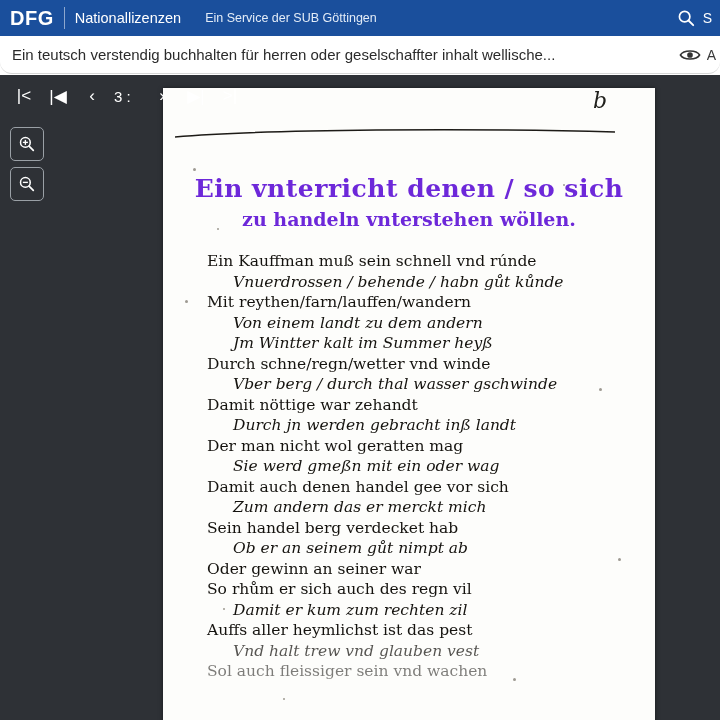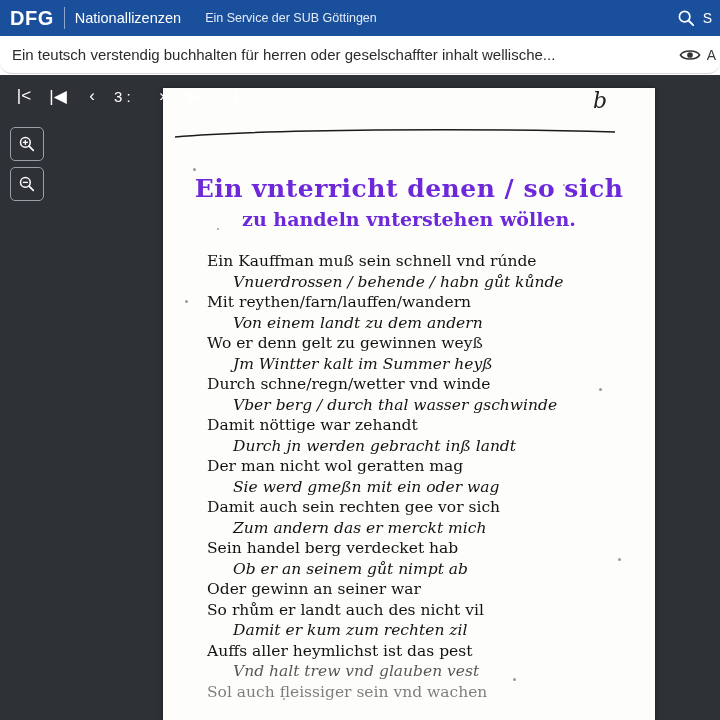--- a/index.html
+++ b/index.html
@@ -316,34 +316,33 @@
         </svg>
 
         <div class="heading l1">Ein vnterricht denen / so sich</div>
         <div class="heading l2">zu handeln vnterstehen wöllen.</div>
 
         <div class="verse">
           <div class="ln">Ein Kauffman muß sein schnell vnd rúnde</div>
           <div class="ln ind">Vnuerdrossen / behende / habn gůt kůnde</div>
           <div class="ln">Mit reythen/farn/lauffen/wandern</div>
           <div class="ln ind">Von einem landt zu dem andern</div>
-          <div class="ln">Wo er denn gelt zu gewinnen weyß</div>
           <div class="ln ind">Jm Wintter kalt im Summer heyß</div>
           <div class="ln">Durch schne/regn/wetter vnd winde</div>
           <div class="ln ind">Vber berg / durch thal wasser gschwinde</div>
           <div class="ln">Damit nöttige war zehandt</div>
           <div class="ln ind">Durch jn werden gebracht inß landt</div>
           <div class="ln">Der man nicht wol geratten mag</div>
           <div class="ln ind">Sie werd gmeßn mit ein oder wag</div>
-          <div class="ln">Damit auch sein rechten gee vor sich</div>
+          <div class="ln">Damit auch denen handel gee vor sich</div>
           <div class="ln ind">Zum andern das er merckt mich</div>
           <div class="ln">Sein handel berg verdecket hab</div>
           <div class="ln ind">Ob er an seinem gůt nimpt ab</div>
           <div class="ln">Oder gewinn an seiner war</div>
-          <div class="ln">So rhům er landt auch des nicht vil</div>
+          <div class="ln">So rhům er sich auch des regn vil</div>
           <div class="ln ind">Damit er kum zum rechten zil</div>
           <div class="ln">Auffs aller heymlichst ist das pest</div>
           <div class="ln ind fade1">Vnd halt trew vnd glauben vest</div>
           <div class="ln fade2">Sol auch fleissiger sein vnd wachen</div>
 
         </div>
 
         <span class="speck" style="left:30px;  top:80px;  width:3px; height:3px;"></span>
         <span class="speck" style="left:54px;  top:140px; width:2px; height:2px;"></span>
         <span class="speck" style="left:22px;  top:212px; width:3px; height:3px;"></span>

